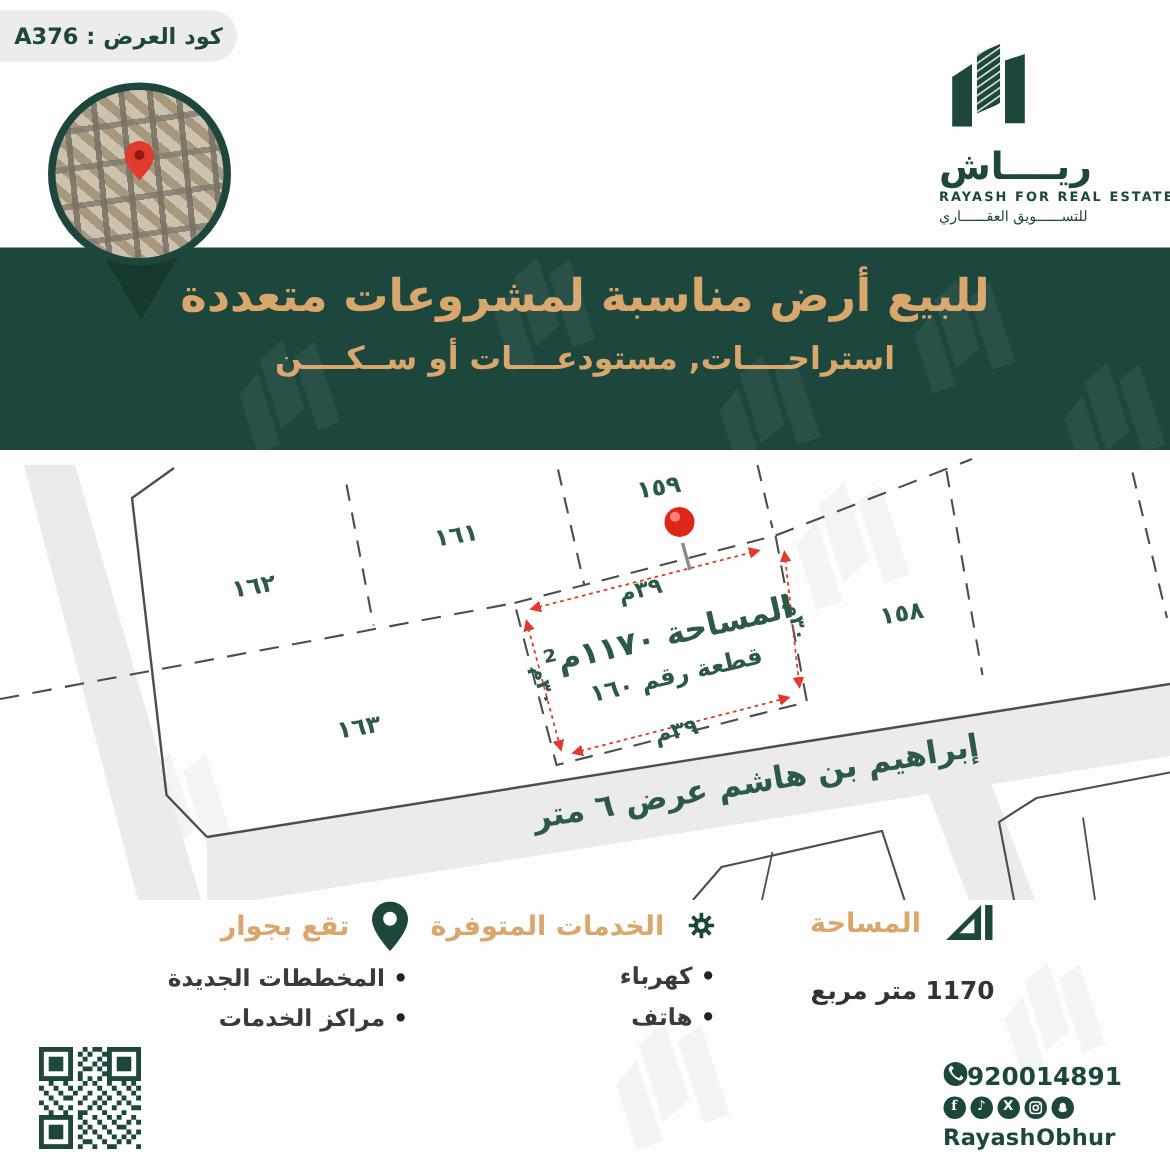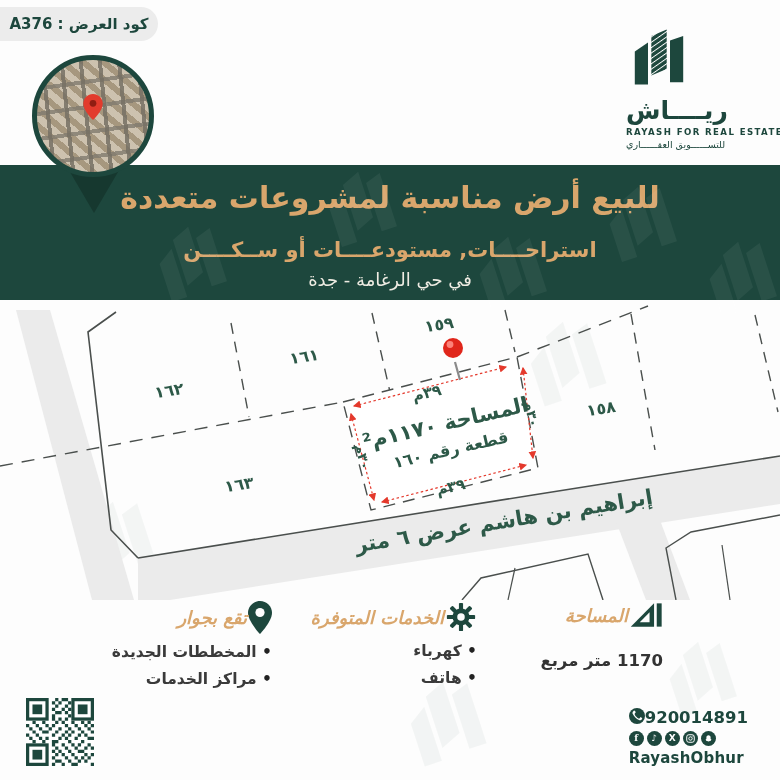--- a/index.html
+++ b/index.html
@@ -22,28 +22,28 @@
     background:
       repeating-linear-gradient(84deg, rgba(125,118,102,0) 0 15px, rgba(118,112,100,.85) 15px 19px),
       repeating-linear-gradient(-8deg, rgba(0,0,0,0) 0 21px, rgba(128,122,110,.8) 21px 25px),
       repeating-linear-gradient(40deg, rgba(255,255,255,.30) 0 7px, rgba(90,80,65,.18) 7px 13px),
       #b7a78c;}
   .locator .pin{position:absolute;left:46px;top:34px;}
   
   .banner{position:absolute;left:0;top:165px;width:780px;height:135px;background:#1d473d;z-index:2;
           text-align:center;direction:rtl;}
   .banner .t1{color:#d9a66c;font-size:30px;font-weight:bold;margin-top:15px;}
-  .banner .t2{color:#d9a66c;font-size:21px;font-weight:bold;margin-top:23px;}
+  .banner .t2{color:#d9a66c;font-size:21px;font-weight:bold;margin-top:12px;}
   .banner .t3{color:#efece3;font-size:18px;margin-top:7px;}
   .wm{position:absolute;pointer-events:none;}
   
   .mapsvg{position:absolute;left:0;top:300px;z-index:1;}
   
   .dcol{position:absolute;top:601px;direction:rtl;text-align:right;}
-  .dhead{display:flex;align-items:center;gap:1px;font-style:italic;}
+  .dhead{display:flex;align-items:center;gap:15px;}
   .dtitle{color:#d9a66c;font-size:18px;font-weight:bold;white-space:nowrap;}
   .ditem{color:#3a3a3a;font-size:15.5px;font-weight:bold;margin-top:9px;padding-left:4px;white-space:nowrap;}
   .ditem::before{content:"•  ";color:#222;}
   .dvalue{color:#333;font-size:16.5px;font-weight:bold;margin-top:22px;white-space:nowrap;}
   .col-area{right:117px;width:180px;}
   .col-services{right:303px;width:190px;}
   .col-nearby{right:508px;width:190px;}
   
   .qr{position:absolute;left:26px;top:698px;}
   .contact{position:absolute;right:32px;top:708px;text-align:left;color:#1d473d;}
@@ -121,21 +121,20 @@
         <use href="#wm-mark"></use>
       </svg>
     <svg class="wm" style="left:470px;top:70px;color:#fff;opacity:.05;transform:rotate(-18deg)" width="80" height="75">
         <use href="#wm-mark"></use>
       </svg>
     <svg class="wm" style="left:700px;top:75px;color:#fff;opacity:.05;transform:rotate(-18deg)" width="80" height="75">
         <use href="#wm-mark"></use>
       </svg>
     <div class="t1">للبيع أرض مناسبة لمشروعات متعددة</div>
     <div class="t2">استراحــــات, مستودعــــات أو ســكــــن</div>
-    <div class="t3">في حي الرغامة - جدة</div>
   </div>
 
   <svg class="mapsvg" width="780" height="300" viewBox="0 0 780 300">
     <defs>
       <marker id="arr" viewBox="0 0 10 10" refX="8.5" refY="5" markerWidth="6.5" markerHeight="6.5" orient="auto-start-reverse">
         <path d="M0,0 L10,5 L0,10 z" fill="#e4392c"></path>
       </marker>
     </defs>
 
     <polygon points="16,10 50,10 134,300 92,300" fill="#ebebeb"></polygon>

